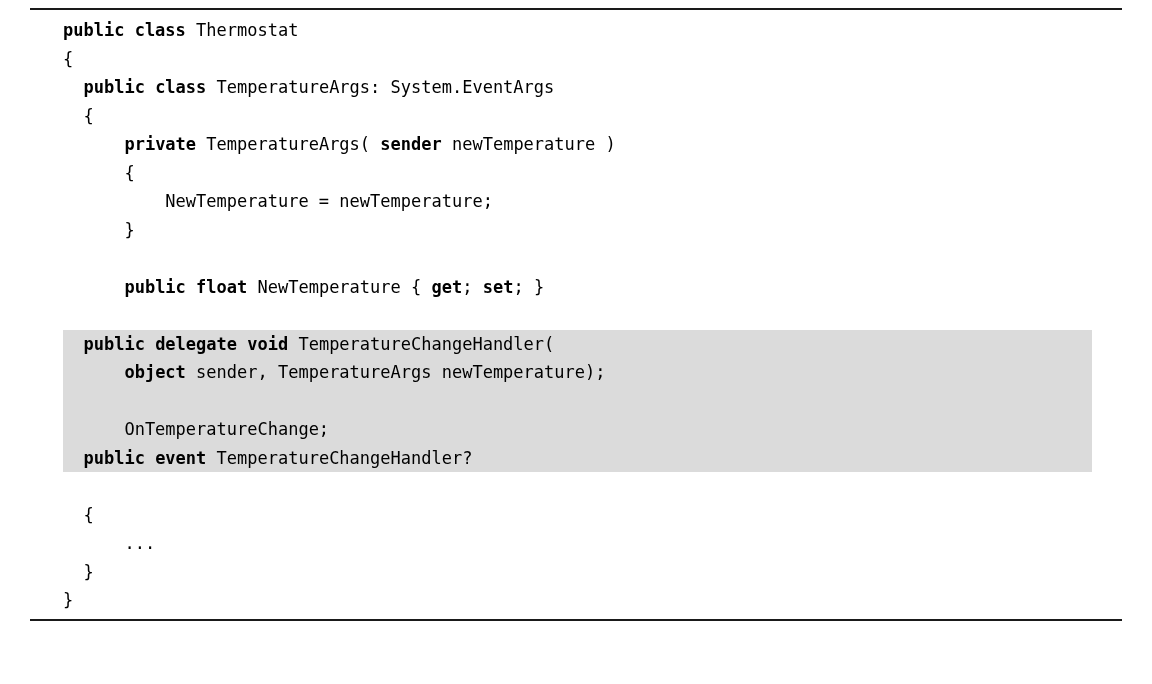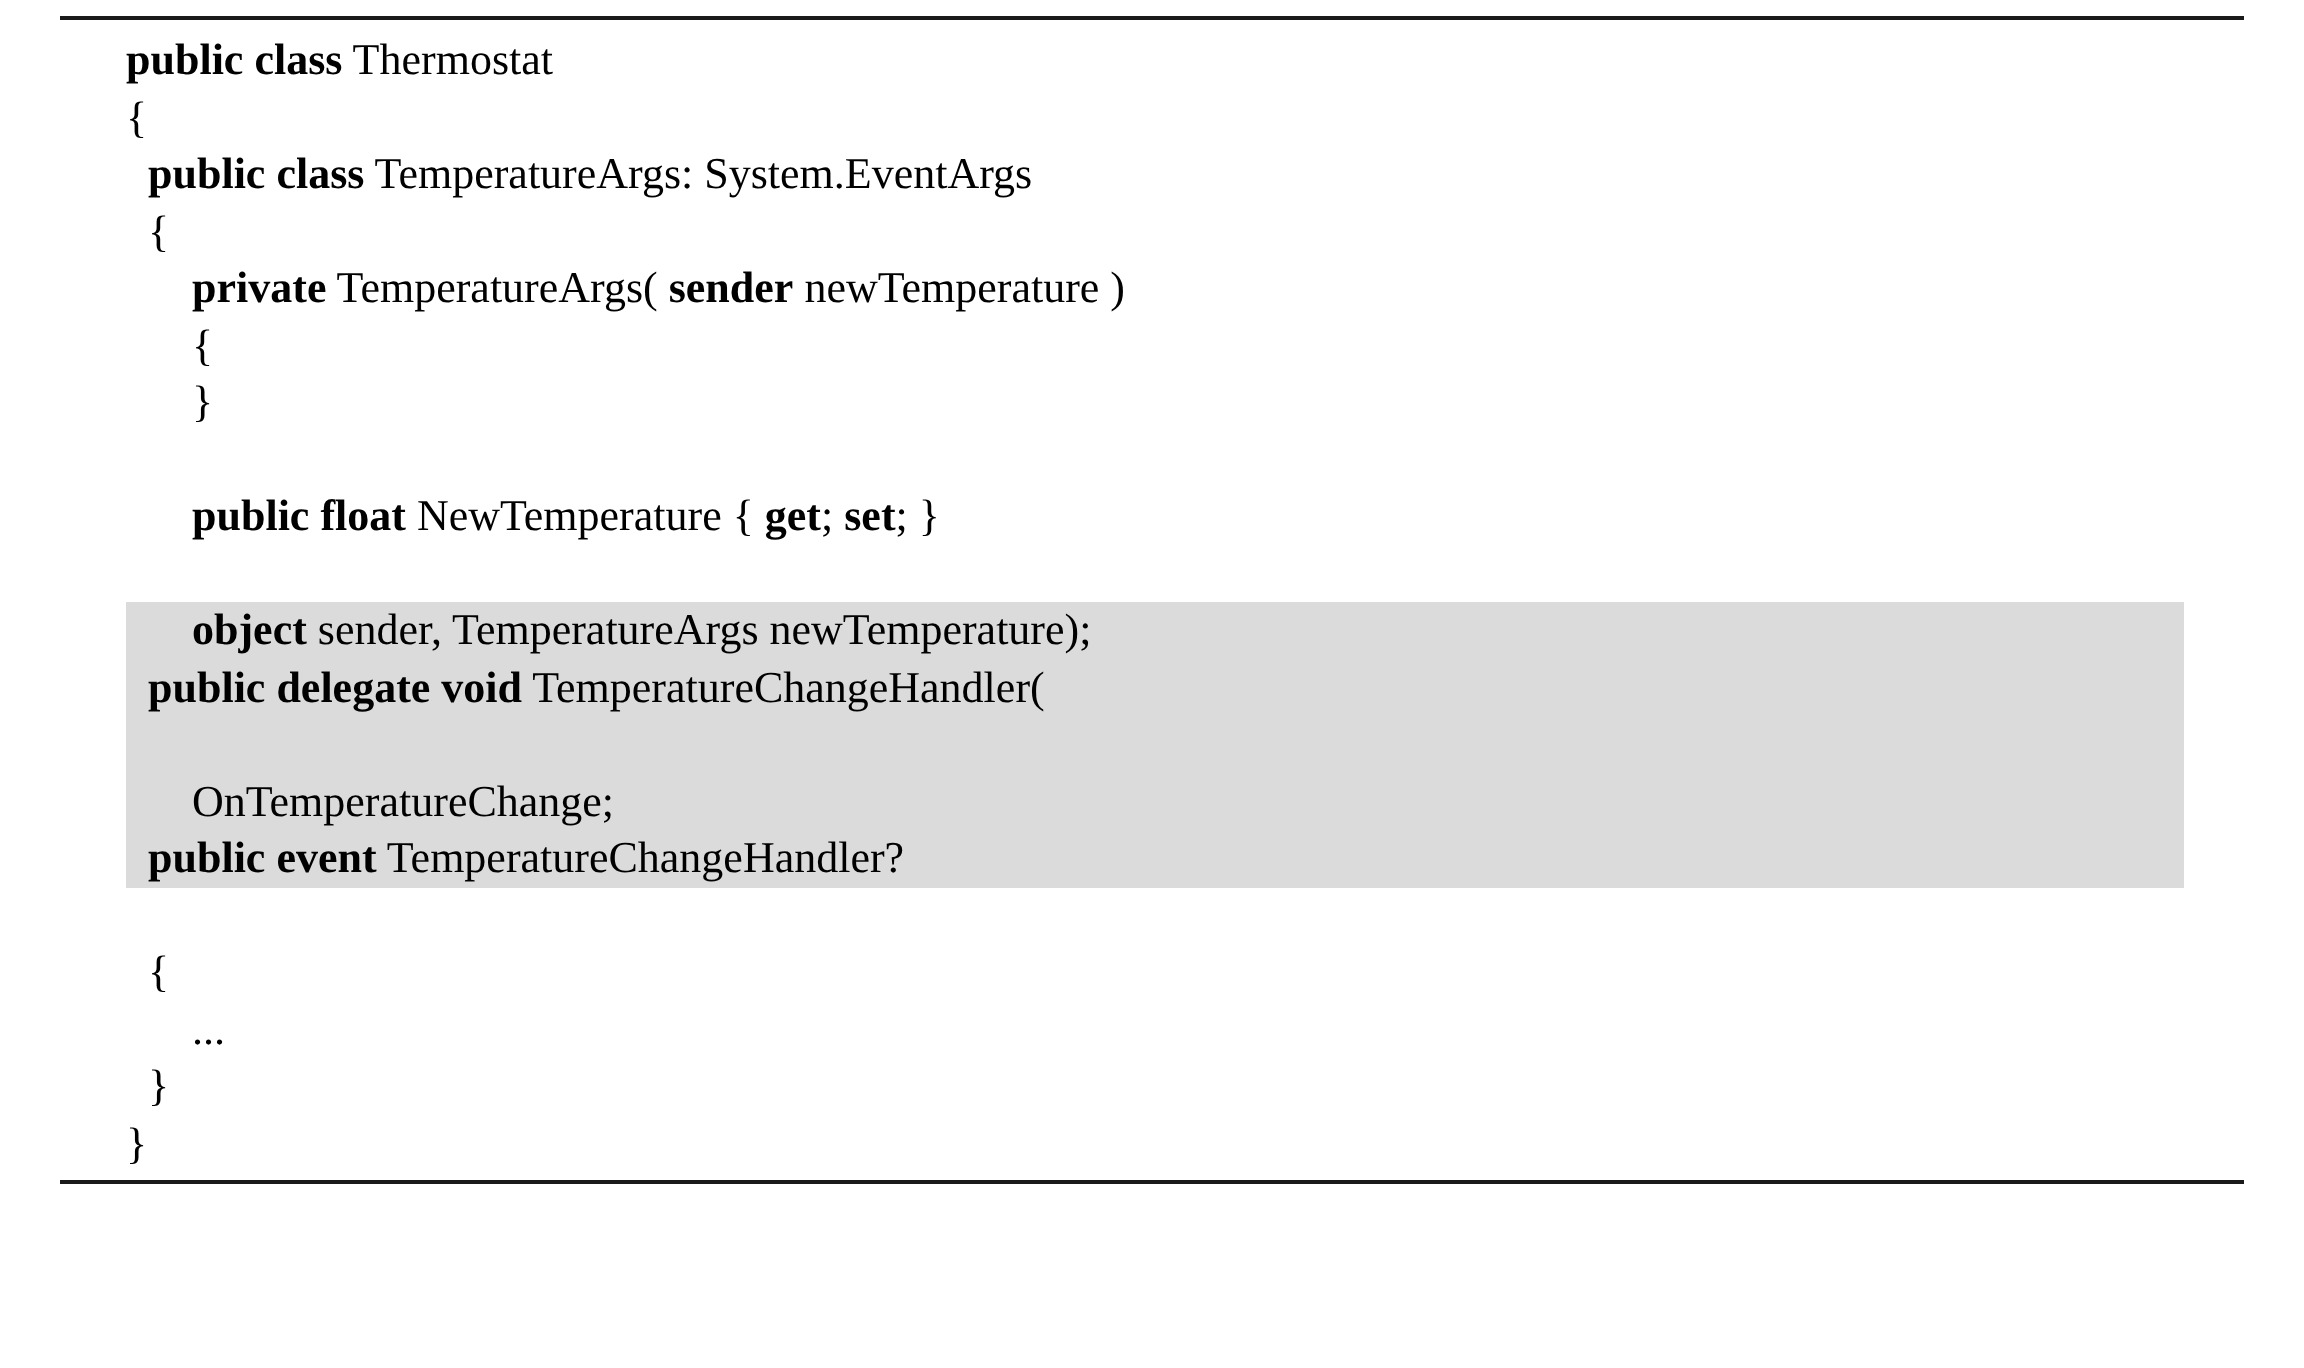--- a/index.html
+++ b/index.html
@@ -23,24 +23,23 @@
   .rule {
     border-top: 2px solid #1a1a1a;
     margin-left: 30px;
     margin-right: 30px;
     height: 0;
   }
   .rule-top { margin-top: 8px; }
   .rule-bottom { margin-top: 4px; }
   .code {
     margin: 6px 60px 0 63px;
-    font-size: 22px;
+    font-size: 17px;
     line-height: 28.5px;
     color: #000000;
-    font-family: Liberation Serif, serif;
   }
   .line {
     white-space: pre;
     height: 28.5px;
   }
   .line.hl {
     background: #dbdbdb;
   }
   .b { font-weight: bold; }
 </style>
@@ -49,26 +48,27 @@
 
 <div class="figure">
   <div class="rule rule-top"></div>
   <div class="code">
       <div class="line"><span class="b">public class</span><span> Thermostat</span></div>
       <div class="line"><span>{</span></div>
       <div class="line"><span>  </span><span class="b">public class</span><span> TemperatureArgs: System.EventArgs</span></div>
       <div class="line"><span>  {</span></div>
       <div class="line"><span>      </span><span class="b">private</span><span> TemperatureArgs( </span><span class="b">sender</span><span> newTemperature )</span></div>
       <div class="line"><span>      {</span></div>
+      <div class="line"><span>          NewTemperature = newTemperature;</span></div>
       <div class="line"><span>      }</span></div>
       <div class="line"></div>
       <div class="line"><span>      </span><span class="b">public float</span><span> NewTemperature { </span><span class="b">get</span><span>; </span><span class="b">set</span><span>; }</span></div>
       <div class="line"></div>
+      <div class="line hl"><span>  </span><span class="b">public delegate void</span><span> TemperatureChangeHandler(</span></div>
       <div class="line hl"><span>      </span><span class="b">object</span><span> sender, TemperatureArgs newTemperature);</span></div>
-      <div class="line hl"><span>  </span><span class="b">public delegate void</span><span> TemperatureChangeHandler(</span></div>
       <div class="line hl"></div>
       <div class="line hl"><span>      OnTemperatureChange;</span></div>
       <div class="line hl"><span>  </span><span class="b">public event</span><span> TemperatureChangeHandler?</span></div>
       <div class="line"></div>
       <div class="line"><span>  {</span></div>
       <div class="line"><span>      ...</span></div>
       <div class="line"><span>  }</span></div>
       <div class="line"><span>}</span></div>
     </div>
   <div class="rule rule-bottom"></div>

